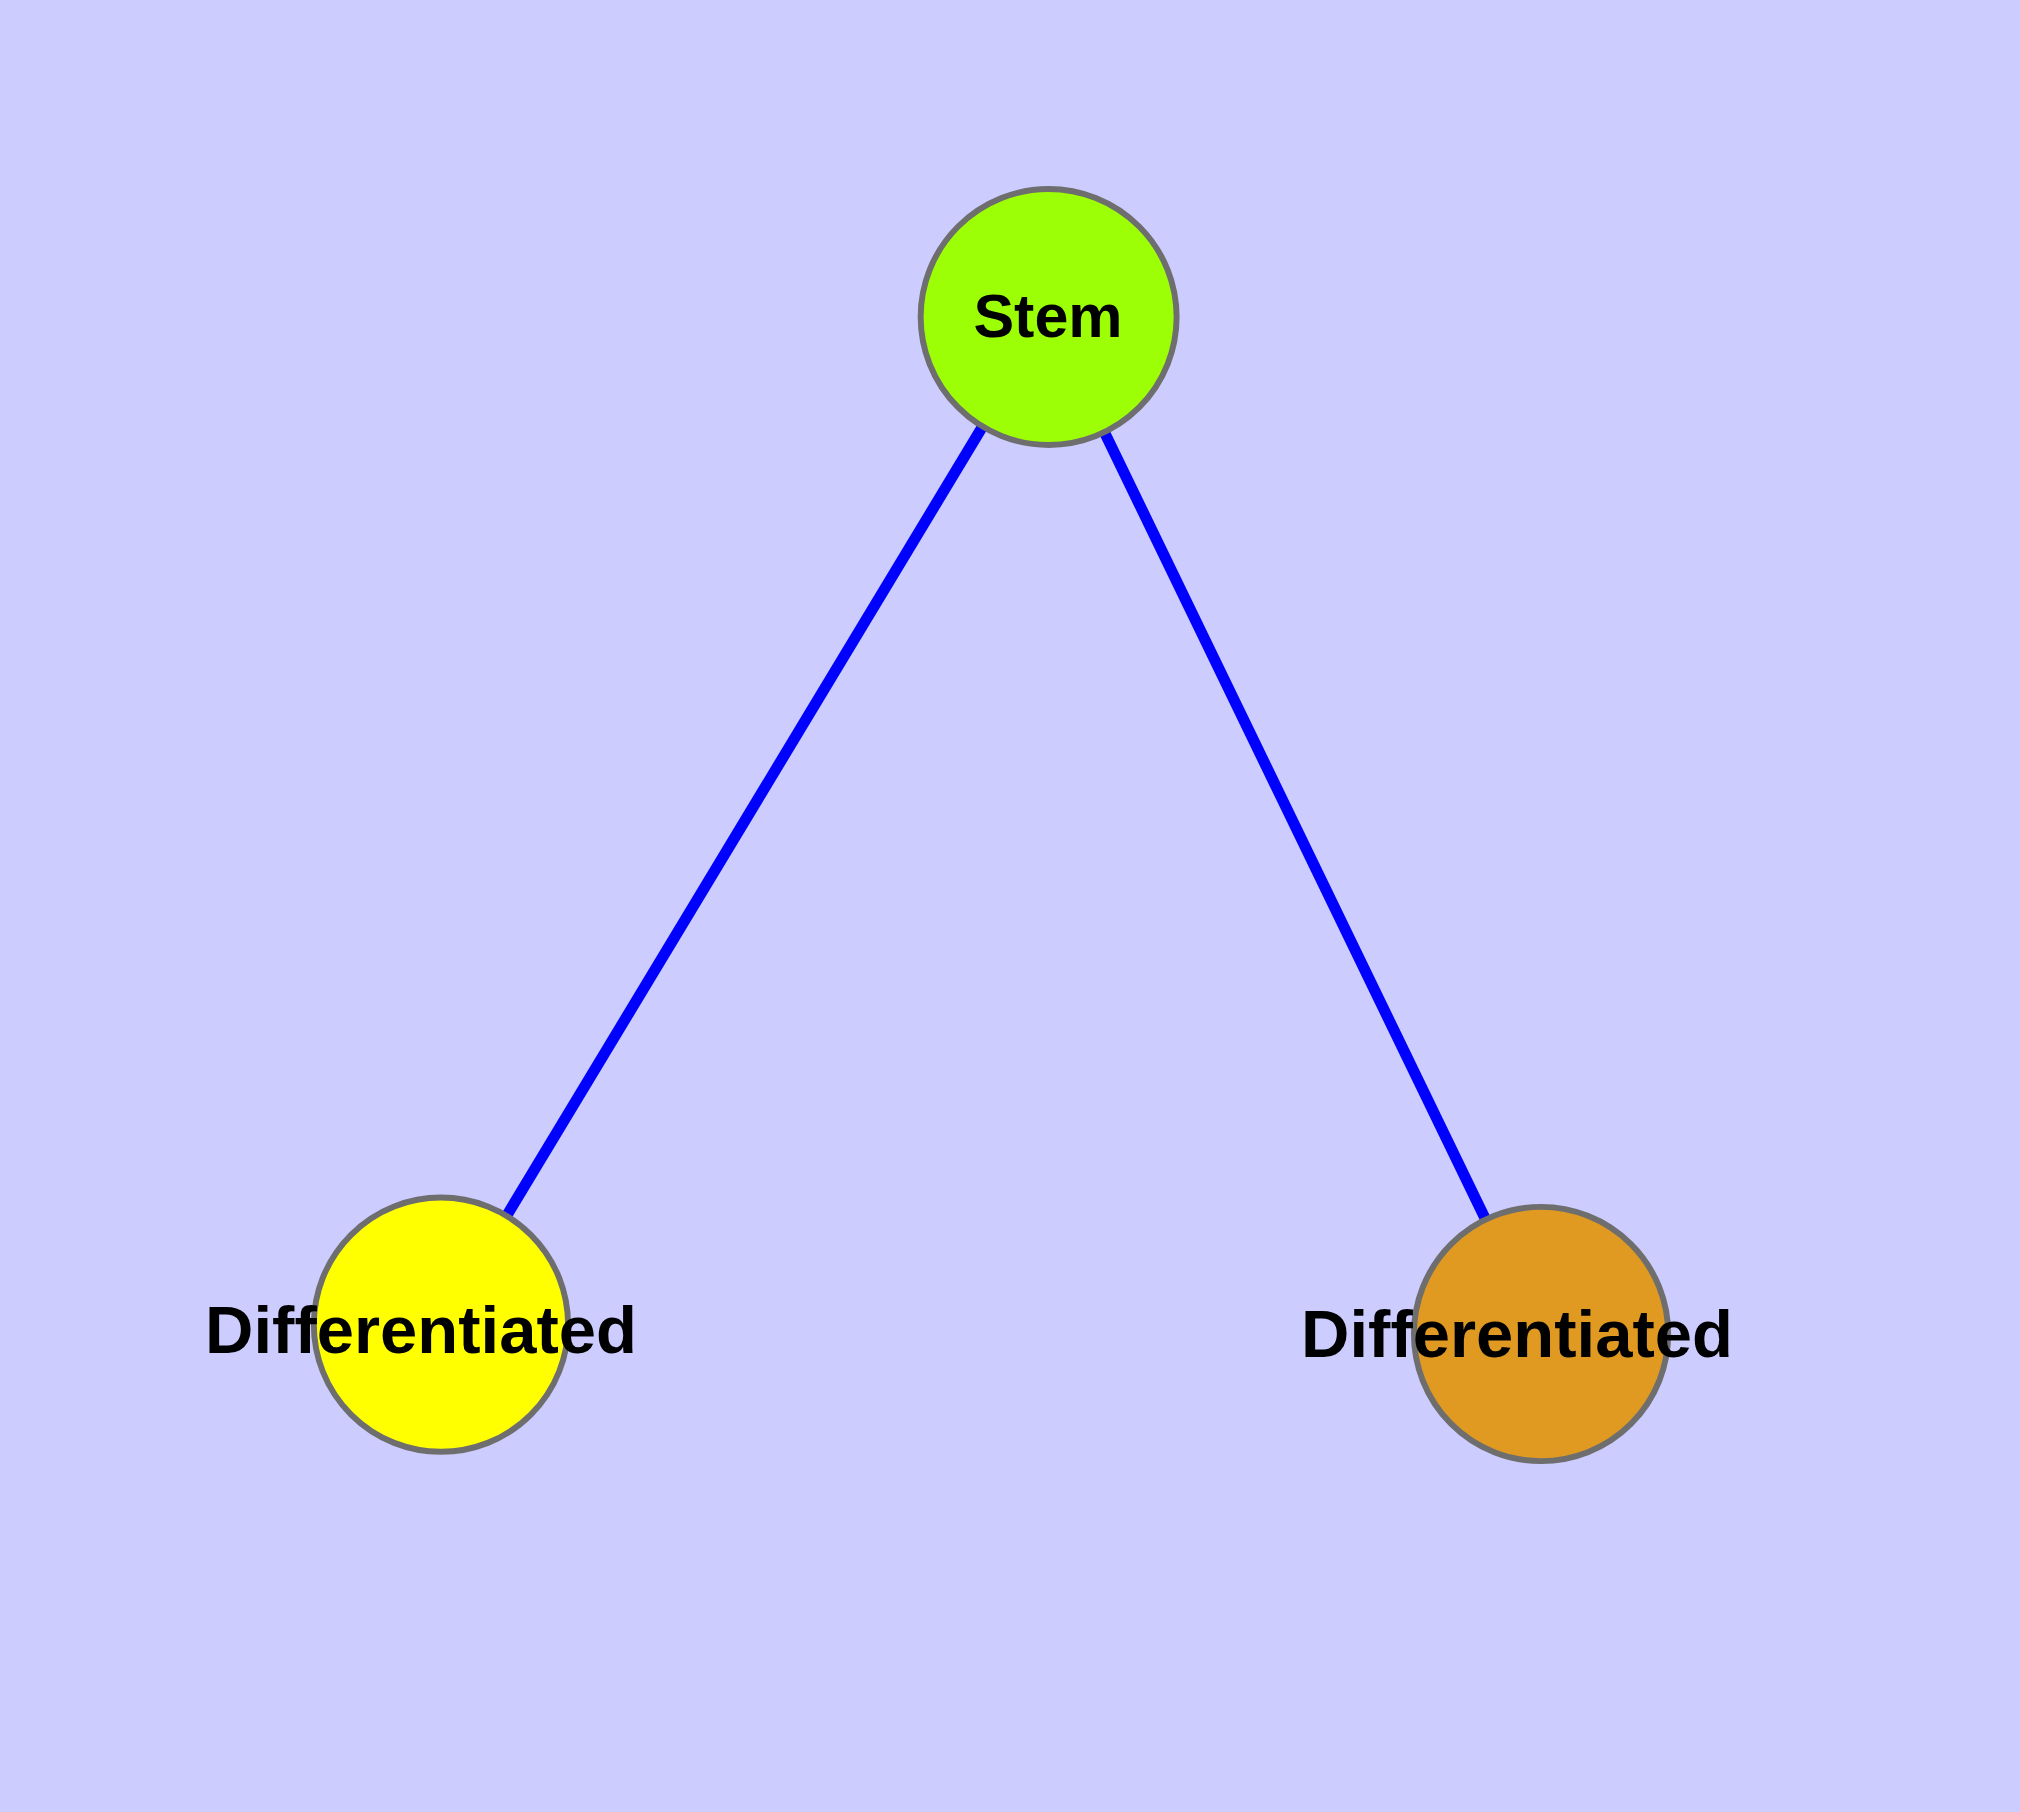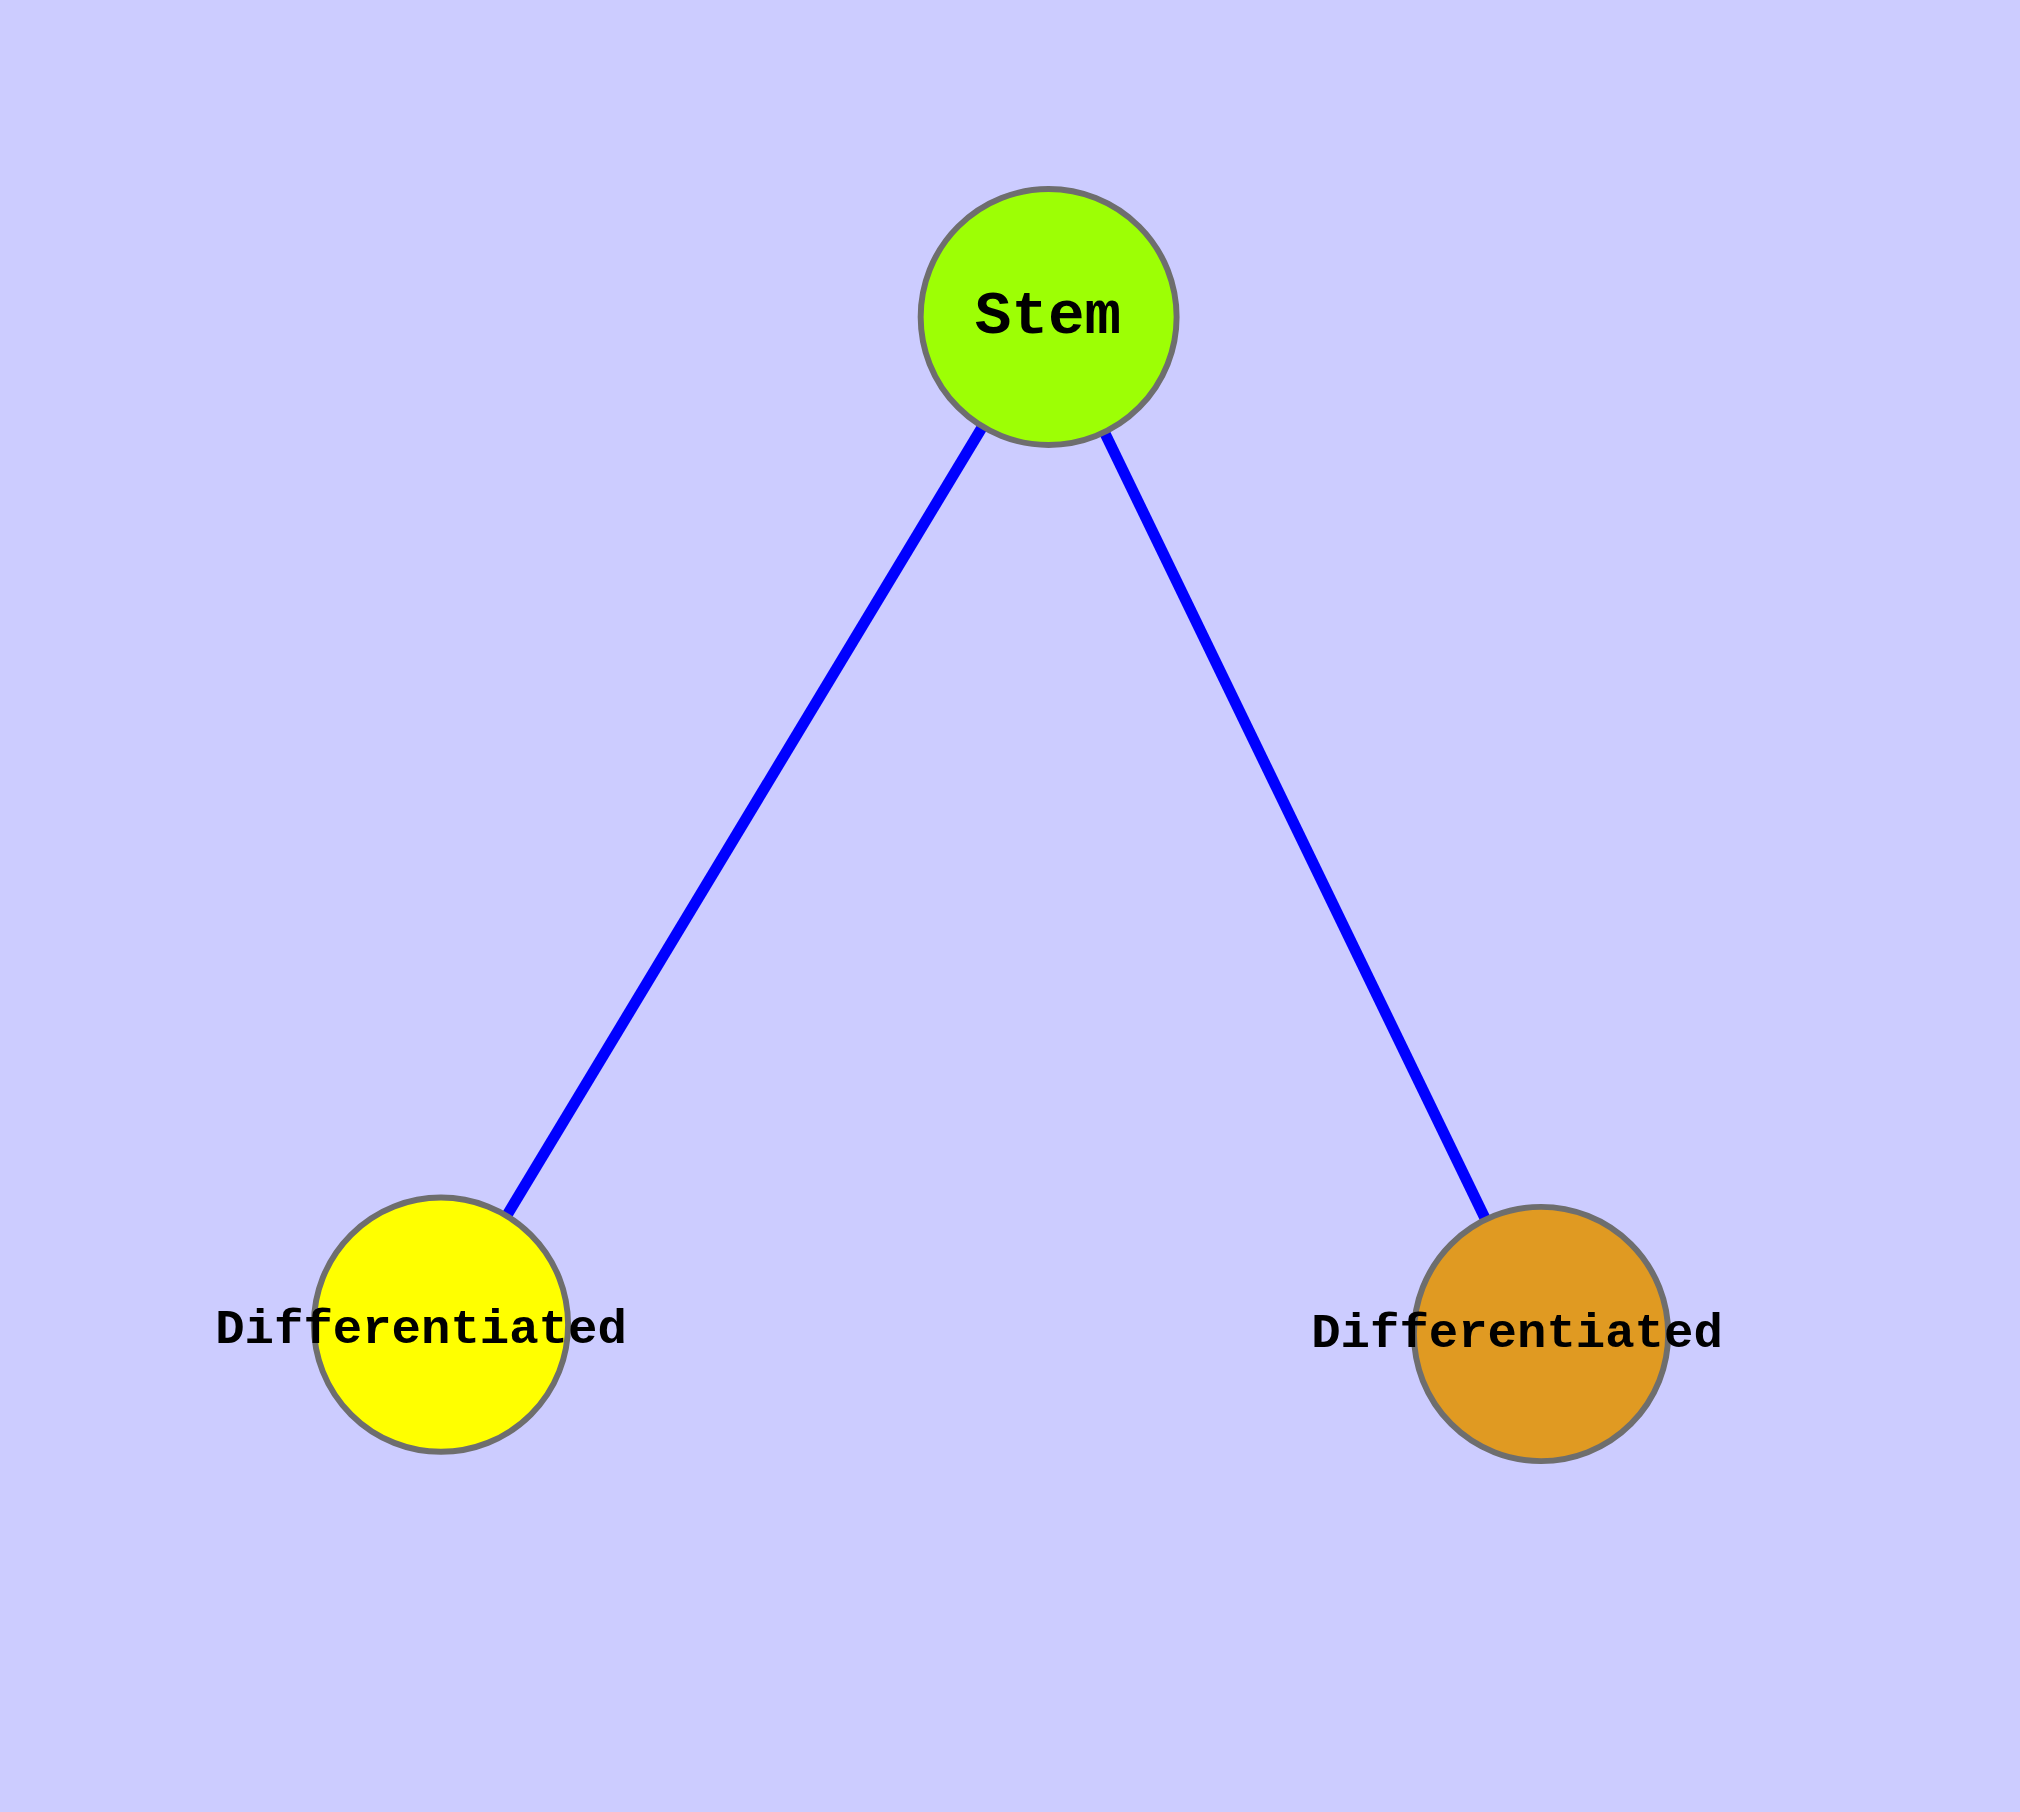--- a/index.html
+++ b/index.html
@@ -6,21 +6,21 @@
   html, body {
     margin: 0;
     padding: 0;
     background: #ffffff;
   }
   #canvas {
     position: relative;
     width: 2021px;
     height: 1812px;
     overflow: hidden;
-    font-family: Liberation Mono, monospace;
+    font-family: Liberation Sans, sans-serif;
   }
   #plot-background {
     position: absolute;
     left: 0;
     top: 0;
     width: 2021px;
     height: 1812px;
     background: #ccccff;
   }
   #graph-svg {
@@ -37,21 +37,21 @@
     font-weight: bold;
     line-height: 1.08;
     white-space: pre;
     pointer-events: none;
     transform: translate(-50%, -50%);
   }
   .node-label.root {
     font-size: 61px;
   }
   .node-label.leaf {
-    font-size: 49px;
+    font-size: 67px;
   }
 </style>
 </head>
 <body>
 
 <div id="canvas" style="width: 2021px; height: 1812px;">
 
   <div id="plot-background" style="width: 2021px; height: 1812px; background: rgb(204, 204, 255);"></div>
 
   <svg id="graph-svg" viewBox="0 0 2384 2138">

